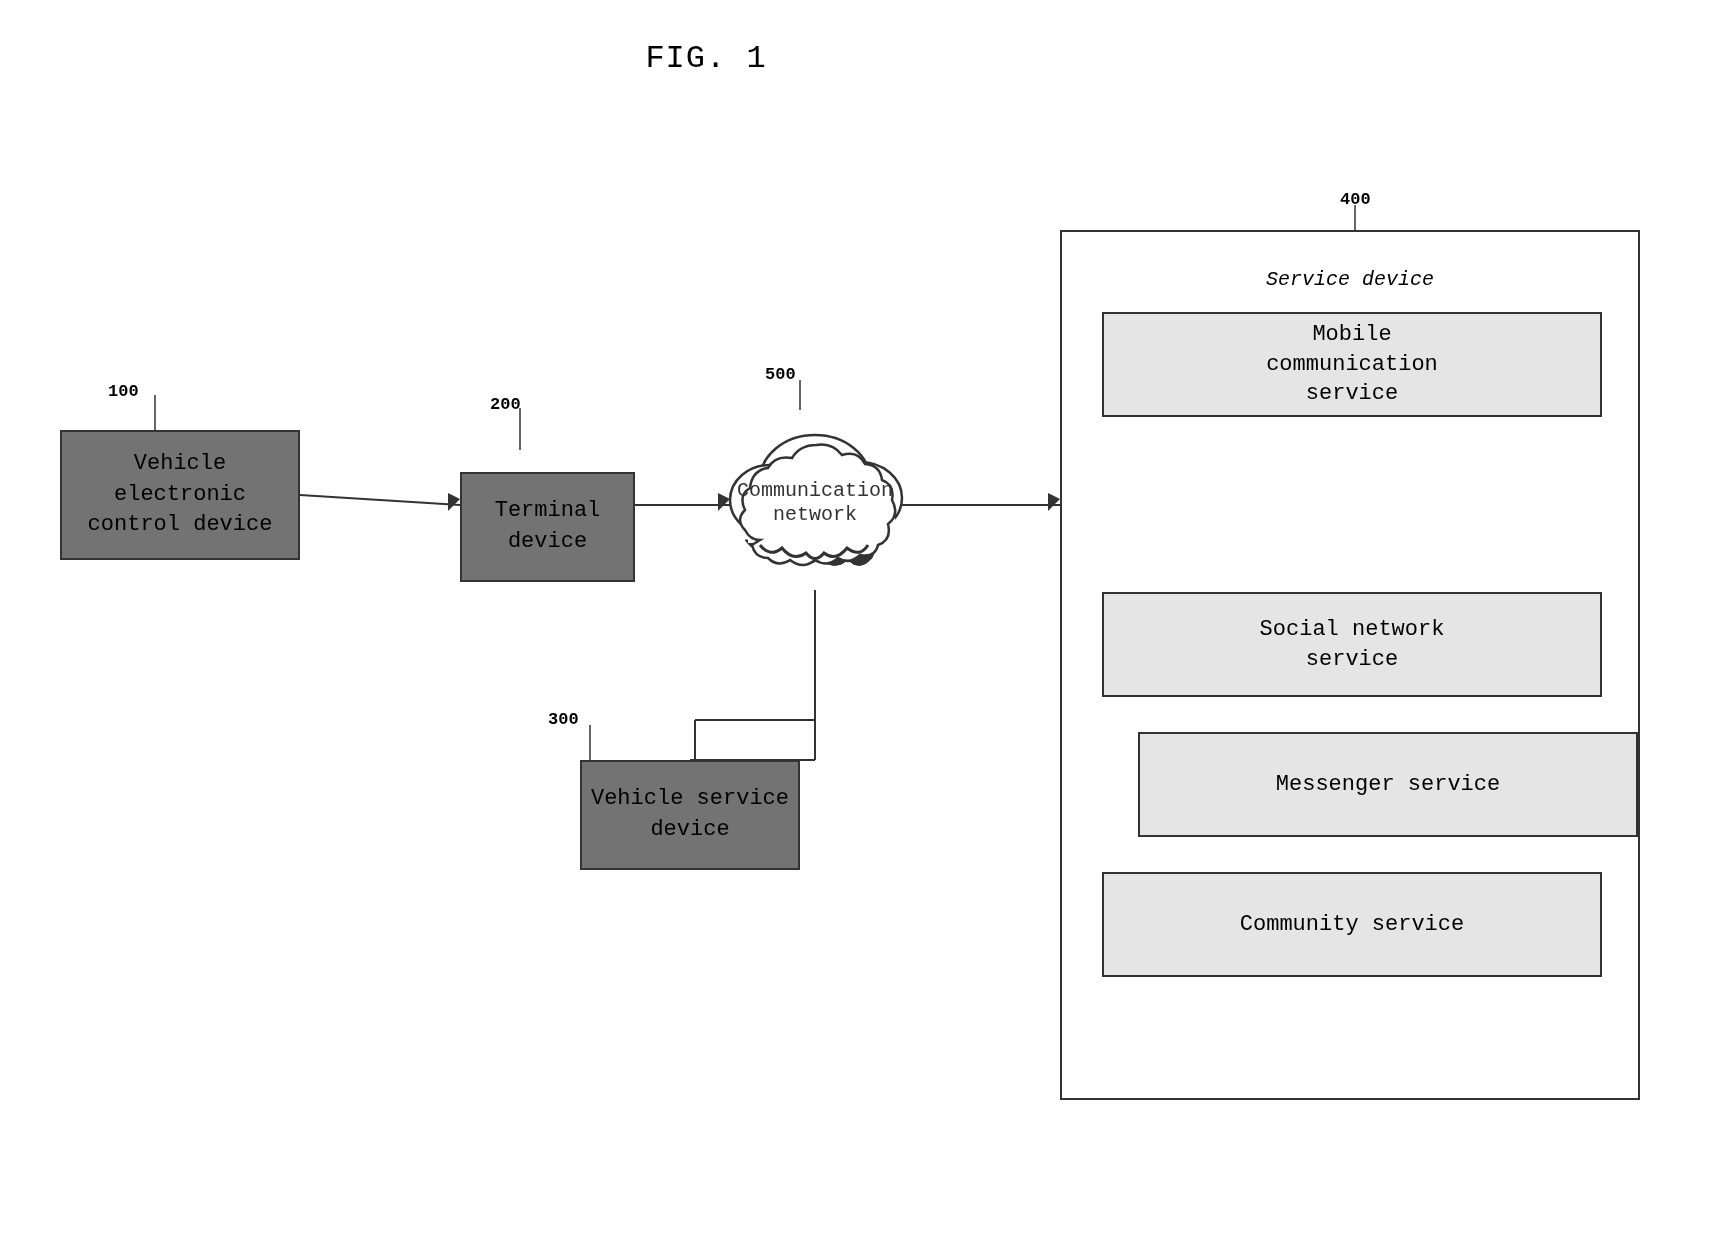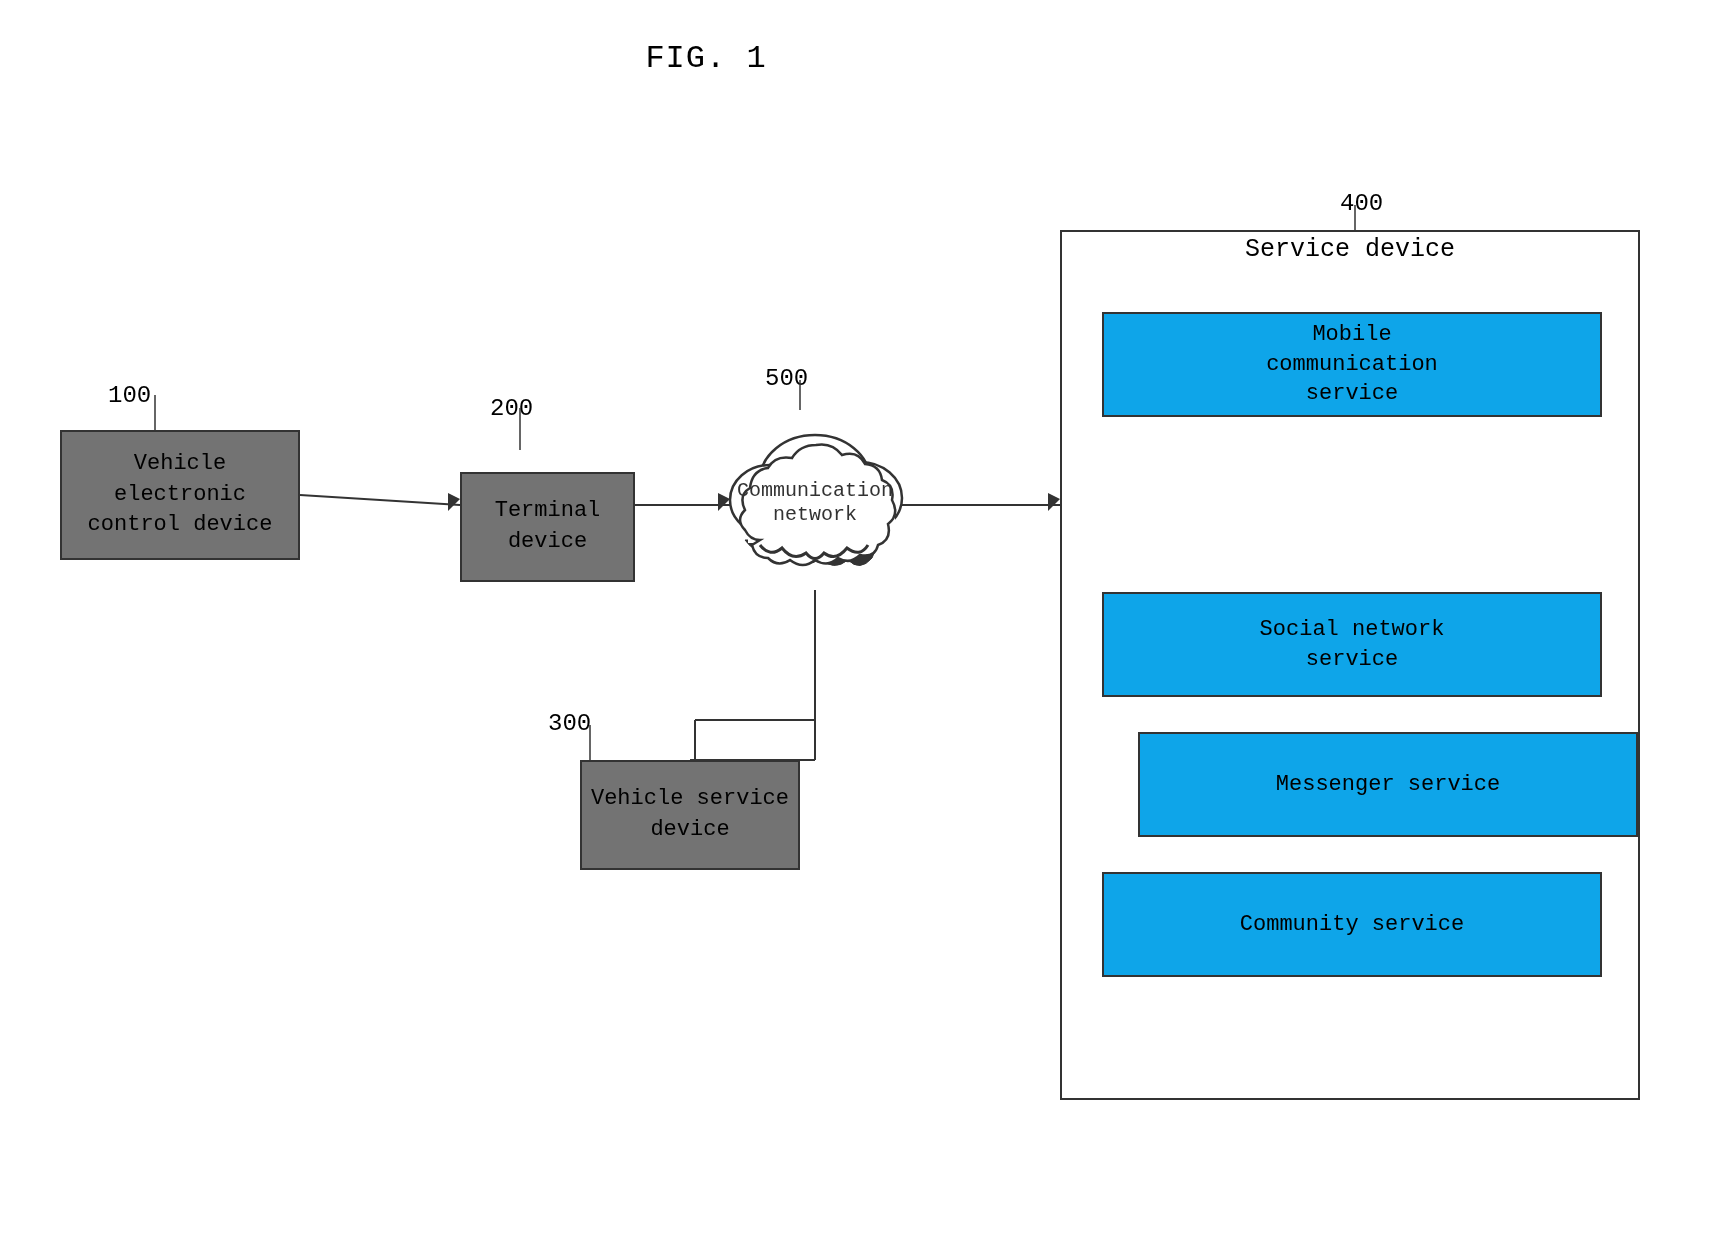--- a/index.html
+++ b/index.html
@@ -64,52 +64,53 @@
       left: 1060px;
       top: 230px;
       width: 580px;
       height: 870px;
       border: 2.5px solid #333;
       position: absolute;
       background: #fff;
     }
     .box-400-title {
       position: absolute;
-      top: 3px;
+      top: 36px;
       left: 0;
       right: 0;
       text-align: center;
-      font-size: 25px;
+      font-size: 20px;
+      font-style: italic;
     }
     
     .sub-box {
       position: absolute;
       border: 2px solid #333;
-      background: #0ea5e9;
+      background: #e5e5e5;
       display: flex;
       align-items: center;
       justify-content: center;
       text-align: center;
       font-size: 22px;
       line-height: 1.35;
       left: 40px;
       width: 500px;
       height: 105px;
     }
     .sub-box-1 { top: 80px; }
     .sub-box-2 { top: 220px; }
     .sub-box-3 { top: 360px; }
     .sub-box-4 { top: 500px; margin-left: 36px; }
     .sub-box-5 { top: 640px; }
 
     
     .ref-label {
       position: absolute;
-      font-size: 24px;
-      font-weight: normal;
+      font-size: 17px;
+      font-weight: bold;
     }
 
     
     .svg-overlay {
       position: absolute;
       top: 0;
       left: 0;
       width: 1736px;
       height: 1254px;
       pointer-events: none;

